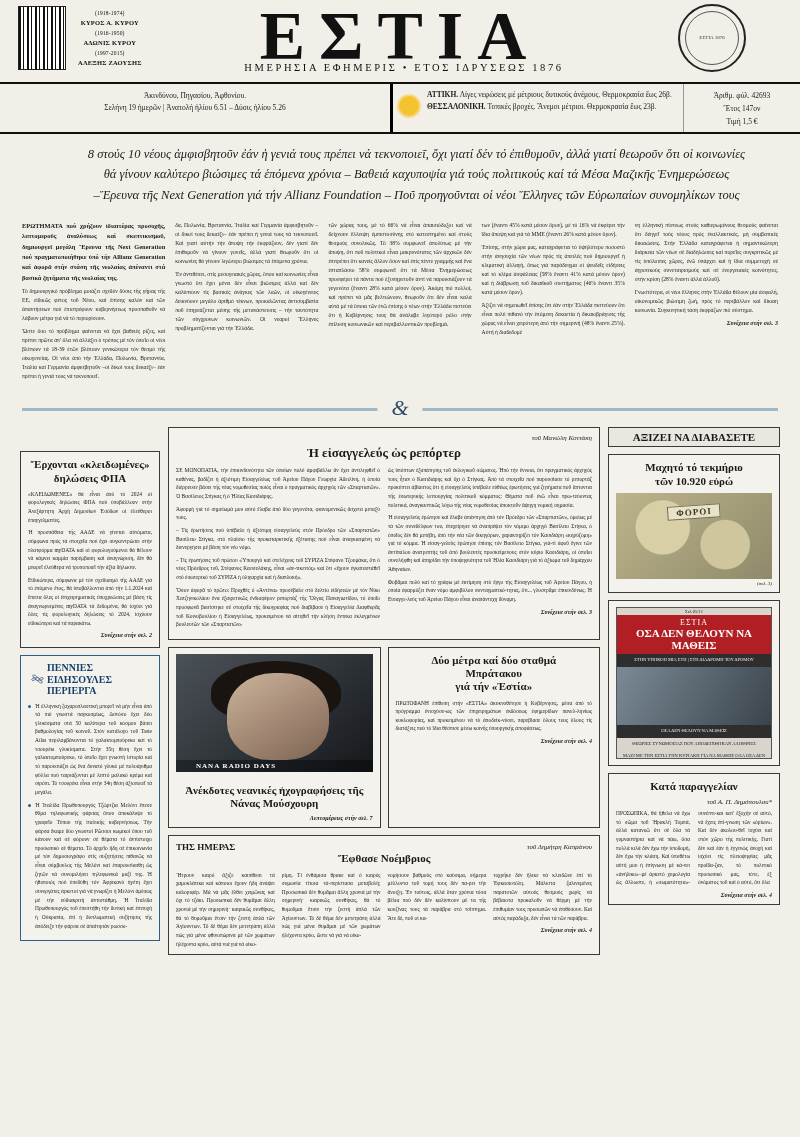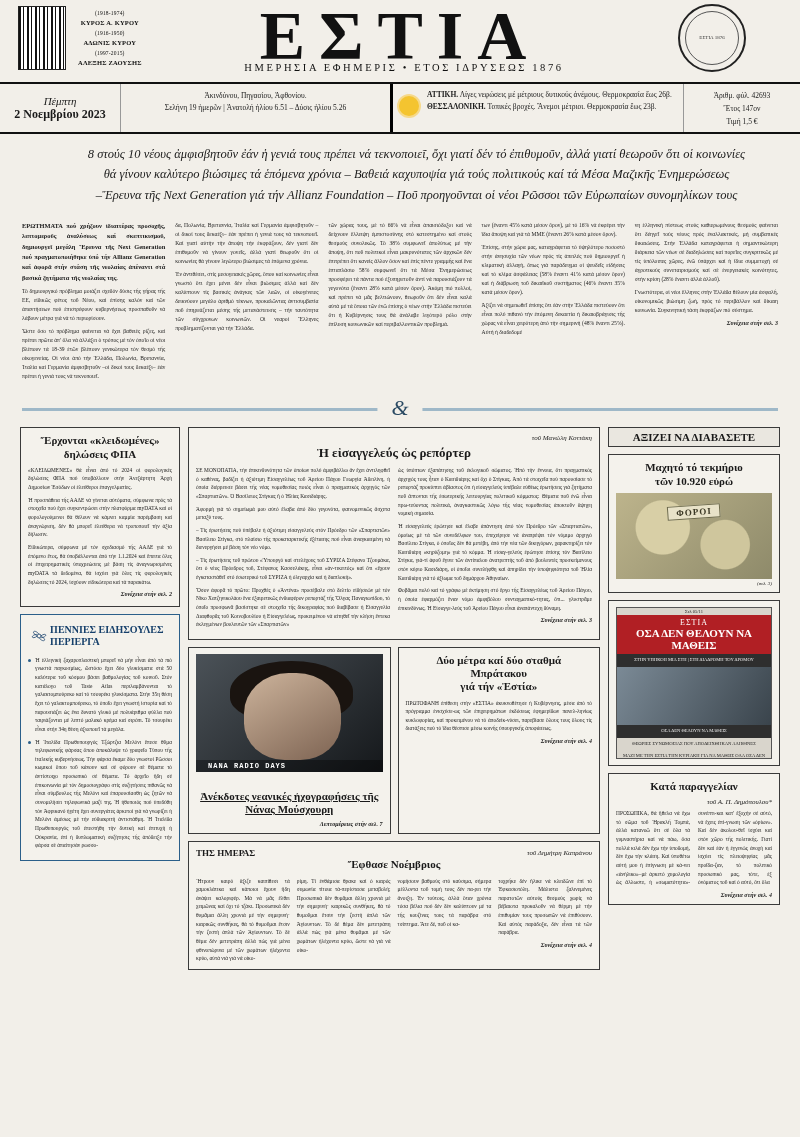--- a/index.html
+++ b/index.html
@@ -103,21 +103,21 @@
   .amp-line{position:absolute;top:13px;left:0;right:0;height:3px;background:#9fb8c8;}
   .amp{
     position:absolute;left:50%;top:0;transform:translateX(-50%);
     background:#f2efe9;padding:0 14px;font-size:22px;font-style:italic;color:#2b4a63;
   }
   
   .grid{
     display:flex;gap:8px;padding:2px 20px 8px 20px;
   }
   .gcol{display:flex;flex-direction:column;gap:7px;}
-  .c1{width:160px;}
+  .c1{width:140px;margin-top:24px;}
   .c2{flex:1;}
   .c3{width:172px;}
   .box{
     border:1px solid #3a3a3a;background:#f4f2ec;padding:6px 7px;box-sizing:border-box;
   }
   .box.blue{border-color:#2b5f8a;}
   .box h3{
     margin:0 0 5px 0;text-align:center;font-size:13px;line-height:1.2;font-weight:bold;
   }
   .box h3.sm{font-size:11px;}
@@ -159,21 +159,21 @@
   .nana .face{
     position:absolute;left:26%;top:16%;width:52%;height:74%;border-radius:46% 46% 42% 42%;
     background:linear-gradient(150deg,#cdb49c,#7d6352);
   }
   .nana .hair{
     position:absolute;left:18%;top:6%;width:66%;height:52%;border-radius:50% 50% 40% 40%;
     background:#1a1410;
   }
   .nana .label{
     position:absolute;left:0;bottom:0;right:0;color:#fff;font-size:7px;font-weight:bold;
-    padding:2px 12px;letter-spacing:1px;background:rgba(0,0,0,.35);font-family:Liberation Mono, monospace;
+    padding:2px 20px;letter-spacing:1px;background:rgba(0,0,0,.35);
   }
   .pennies-title{
     display:flex;align-items:center;justify-content:center;margin-bottom:5px;
   }
   .pennies-title .txt{font-size:10px;font-weight:bold;line-height:1.15;color:#16406b;text-align:left;}
   .floral{width:30px;height:30px;}
   .bullets p{position:relative;padding-left:7px;}
   .bullets p:before{
     content:"";position:absolute;left:0;top:3px;width:3px;height:3px;background:#2b5f8a;border-radius:50%;
   }
@@ -195,24 +195,20 @@
       <div><b>ΑΛΕΞΗΣ ΖΑΟΥΣΗΣ</b></div>
     </div>
     <div class="logo">ΕΣΤΙΑ</div>
     <div class="subtitle">ΗΜΕΡΗΣΙΑ ΕΦΗΜΕΡΙΣ • ΕΤΟΣ ΙΔΡΥΣΕΩΣ 1876</div>
     <div class="seal">
       <div class="inner">ΕΣΤΙΑ 1876</div>
     </div>
   </div>
 
   <div class="infobar">
-    <div class="ib-date">
-      <div class="d1">Πέμπτη</div>
-      <div class="d2">2 Νοεμβρίου 2023</div>
-    </div>
     <div class="ib-names">
       <div>Ἀκινδύνου, Πηγασίου, Ἀφθονίου.</div>
       <div>Σελήνη 19 ἡμερῶν | Ἀνατολή ἡλίου 6.51 – Δύσις ἡλίου 5.26</div>
     </div>
     <div class="ib-weather">
       <div class="sun"></div>
       <div><b>ΑΤΤΙΚΗ.</b>
         <span>Λίγες νεφώσεις μέ μέτριους δυτικούς ἀνέμους. Θερμοκρασία ἕως 26β.</span></div>
       <div><b>ΘΕΣΣΑΛΟΝΙΚΗ.</b>
         <span>Τοπικές βροχές. Ἄνεμοι μέτριοι. Θερμοκρασία ἕως 23β.</span></div>
@@ -220,21 +216,21 @@
     <div class="ib-num">
       <div>Ἀριθμ. φύλ. 42693</div>
       <div>Ἔτος 147ον</div>
       <div>Τιμή 1,5 €</div>
     </div>
   </div>
 
   <div class="deck">
     <span>8 στούς 10 νέους ἀμφισβητοῦν ἐάν ἡ γενιά τους πρέπει νά τεκνοποιεῖ, ὄχι γιατί δέν τό ἐπιθυμοῦν, ἀλλά γιατί θεωροῦν ὅτι οἱ κοινωνίες</span><br>
     <span>θά γίνουν καλύτερο βιώσιμες τά ἑπόμενα χρόνια – Βαθειά καχυποψία γιά τούς πολιτικούς καί τά Μέσα Μαζικῆς Ἐνημερώσεως</span><br>
-    <span>–Ἔρευνα τῆς Next Generation γιά τήν Allianz Foundation – Ποῦ προηγοῦνται οἱ νέοι Ρῶσσοι τῶν Εὐρωπαίων συνομηλίκων τους</span>
+    <span>–Ἔρευνα τῆς Next Generation γιά τήν Allianz Foundation – Ποῦ προηγοῦνται οἱ νέοι Ἕλληνες τῶν Εὐρωπαίων συνομηλίκων τους</span>
   </div>
 
   <div class="lead">
     <div class="col">
       <p><span class="dropcap">ΕΡΩΤΗΜΑΤΑ πού χρήζουν ἰδιαιτέρας προσοχῆς, λεπτομεροῦς ἀναλύσεως καί σκεπτικισμοῦ, δημιουργεῖ μεγάλη Ἔρευνα τῆς Next Generation πού πραγματοποιήθηκε ὑπό τήν Allianz Generation καί ἀφορᾶ στήν στάση τῆς νεολαίας ἀπέναντι στά βασικά ζητήματα τῆς νεολαίας της.</span></p>
       <p>Τό δημιουργικό πρόβλημα μοιάζει σχεδόν δύσις τῆς γῆρας τῆς ΕΕ, εἰδικῶς φέτος τοῦ Νέου, καί ἐπίσης καλόν καί τῶν ἀπαντήσεων πού ἐπιστρέφουν κυβερνήσεως προσπαθοῦν νά λάβουν μέτρα γιά νά τό περιορίσουν.</p>
       <p>Ὥστε ὅσο τό πρόβλημα φαίνεται νά ἔχει βαθειές ρίζες, καί πρέπει πρῶτα ἀπ' ὅλα νά ἀλλάξει ὁ τρόπος μέ τόν ὁποῖο οἱ νέοι βλέπουν τά 18-39 ἑτῶν βλέπουν γενικώτερα τόν θεσμό τῆς οἰκογενείας. Οἱ νέοι ἀπό τήν Ἑλλάδα, Πολωνία, Βρεταννία, Ἰταλία καί Γερμανία ἀμφισβητοῦν –οἱ δικοί τους δεκαέξι– ἐάν πρέπει ἡ γενιά τους νά τεκνοποιεῖ.</p>
       <p></p>
     </div>
     <div class="col">
@@ -318,21 +314,21 @@
         </div>
       </div>
 
       <div style="display:flex;gap:7px;">
         <div class="box" style="flex:1;">
           <div class="nana">
             <div class="hair"></div>
             <div class="face"></div>
             <div class="label">NANA RADIO DAYS</div>
           </div>
-          <h3 class="sm" style="margin-top:18px;text-decoration:underline;">Ἀνέκδοτες νεανικές ἠχογραφήσεις τῆς Νάνας Μούσχουρη</h3>
+          <h3 class="sm" style="margin-top:12px;">Ἀνέκδοτες νεανικές ἠχογραφήσεις τῆς Νάνας Μούσχουρη</h3>
           <span class="cont">Λεπτομέρειες στήν σελ. 7</span>
         </div>
         <div class="box" style="flex:1;">
           <h3 class="sm">
             <span>Δύο μέτρα καί δύο σταθμά</span><br>
             <span>Μπράτακου</span><br>
             <span>γιά τήν «Ἑστία»</span>
           </h3>
           <div class="bodytext">
             <p>ΠΡΩΤΟΦΑΝΗ ἐπίθεση στήν «ΕΣΤΙΑ» ἀκυκνοθέτησε ἡ Κυβέρνησις, μέσα ἀπό τό πρόγραμμα ἐνισχύσε-ως τῶν ἐπιχειρημάτων ἐκδόσεως ἐφημερίδων πανελ-ληνίως κυκλοφορίας, καί προκειμένου νά τό ἀποδείκ-νύσει, παρεβίασε ὅλους τους ὅλους τίς διατάξεις πού τό ἴδια θέσπισε μέσω κοινῆς ὑπουργικῆς ἀποφάσεως.</p>

